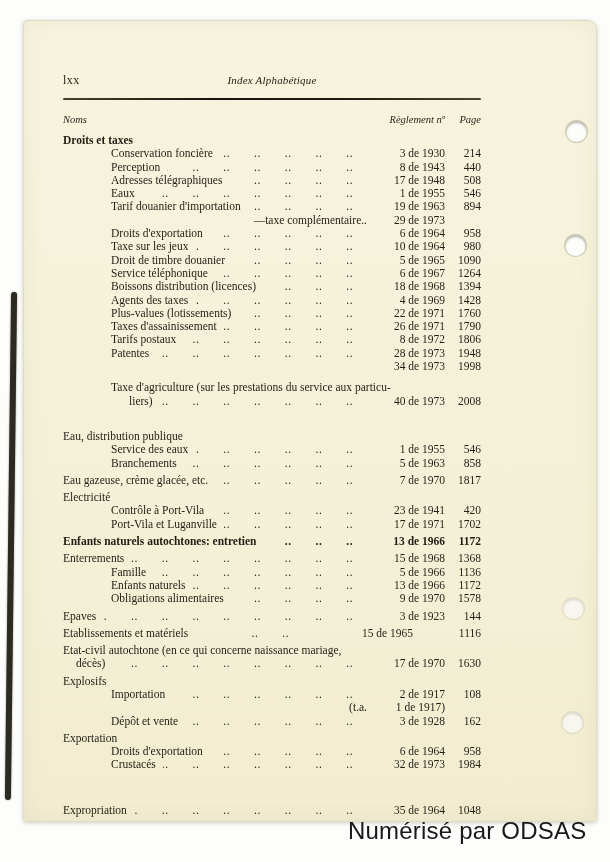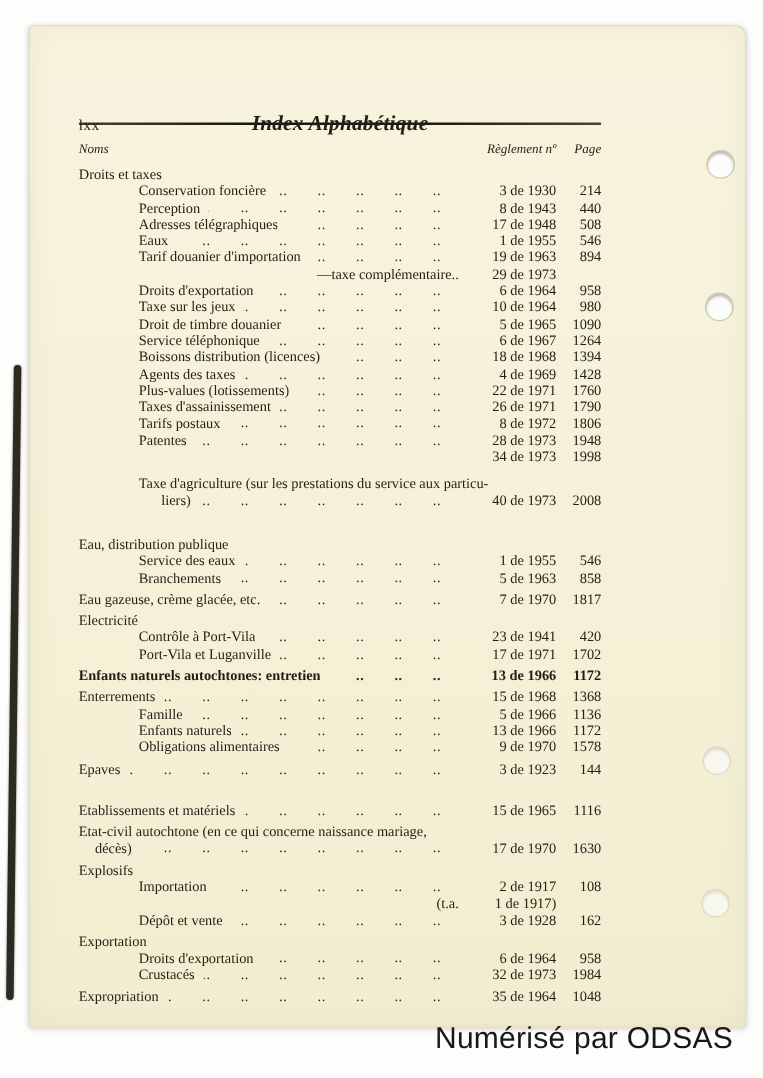--- a/index.html
+++ b/index.html
@@ -24,21 +24,21 @@
     background:linear-gradient(180deg,#f7f3de 0%,#f5f1d8 55%,#f2edd0 100%);
     border-radius:4px 9px 3px 3px;
     border:1px solid #e0dbc2;
     box-shadow:0 1px 4px rgba(90,85,60,.28), inset 0 0 22px rgba(120,110,70,.08);
   }
 
   .content{position:absolute;left:39px;top:52px;width:418px;color:#221d15;}
 
   .pg-head{display:grid;grid-template-columns:1fr auto 1fr;align-items:baseline;font-size:12px;height:16px;text-align:center;}
   .folio{justify-self:start;letter-spacing:.5px;}
-  .ptitle{font-style:italic;font-weight:bold;font-size:17px;letter-spacing:.2px;margin-top:16px;}
+  .ptitle{font-style:italic;font-weight:normal;font-size:11px;letter-spacing:.2px;}
 
   .rule{
     height:2px;margin-top:9px;border-radius:1px;
     background:linear-gradient(90deg,#46402f 0%,#17140d 35%,#211d13 70%,#4a4432 100%);
   }
 
   .colhead{display:flex;align-items:baseline;margin-top:14px;font-style:italic;font-size:10.5px;height:13px;}
   .ch-noms{flex:1;}
   .ch-reg{flex:none;width:84px;text-align:right;}
   .ch-page{flex:none;width:36px;text-align:right;}
@@ -88,21 +88,21 @@
       <div class="rule"></div>
 
       <div class="colhead">
         <span class="ch-noms">Noms</span>
         <span class="ch-reg">Règlement nº</span>
         <span class="ch-page">Page</span>
       </div>
 
       <div class="rows" id="rows">
           <div class="row">
-            <span class="lbl full" style="padding-left: 0px;">Droits et taxes</span>
+            <span class="lbl full" style="padding-left: 0px; font-weight: bold;">Droits et taxes</span>
           </div>
           <div class="row">
             <span class="lbl" style="padding-left: 48px;">Conservation foncière</span>
             <span class="leader">  ..  ..  ..  ..  ..  ..  ..  ..  ..  ..  ..  ..  ..  ..  ..  ..  ..  ..</span>
             <span class="reg">3 de 1930</span>
             <span class="pg">214</span>
           </div>
           <div class="row">
             <span class="lbl" style="padding-left: 48px;">Perception</span>
             <span class="leader">  ..  ..  ..  ..  ..  ..  ..  ..  ..  ..  ..  ..  ..  ..  ..  ..  ..  ..</span>
@@ -272,21 +272,21 @@
             <span class="leader">  ..  ..  ..  ..  ..  ..  ..  ..  ..  ..  ..  ..  ..  ..  ..  ..  ..  ..</span>
             <span class="reg">9 de 1970</span>
             <span class="pg">1578</span>
           </div>
           <div class="row" style="margin-top: 4px;">
             <span class="lbl" style="padding-left: 0px;">Epaves</span>
             <span class="leader">  ..  ..  ..  ..  ..  ..  ..  ..  ..  ..  ..  ..  ..  ..  ..  ..  ..  ..</span>
             <span class="reg">3 de 1923</span>
             <span class="pg">144</span>
           </div>
-          <div class="row" style="margin-top: 20px;">
+          <div class="row" style="margin-top: 4px; gap: 32px;">
             <span class="lbl" style="padding-left: 0px;">Etablissements et matériels</span>
             <span class="leader">  ..  ..  ..  ..  ..  ..  ..  ..  ..  ..  ..  ..  ..  ..  ..  ..  ..  ..</span>
             <span class="reg">15 de 1965</span>
             <span class="pg">1116</span>
           </div>
           <div class="row" style="margin-top: 4px;">
             <span class="lbl full" style="padding-left: 0px;">Etat-civil autochtone (en ce qui concerne naissance mariage,</span>
           </div>
           <div class="row">
             <span class="lbl" style="padding-left: 13px;">décès)</span>
@@ -324,21 +324,21 @@
             <span class="reg">6 de 1964</span>
             <span class="pg">958</span>
           </div>
           <div class="row">
             <span class="lbl" style="padding-left: 48px;">Crustacés</span>
             <span class="leader">  ..  ..  ..  ..  ..  ..  ..  ..  ..  ..  ..  ..  ..  ..  ..  ..  ..  ..</span>
             <span class="reg">32 de 1973</span>
             <span class="pg">1984</span>
           </div>
           <div class="row" style="margin-top: 4px;">
-            <span class="lbl" style="padding-left: 0px;">Expropriation</span>
+            <span class="lbl" style="padding-left: 0px; margin-top: 28px;">Expropriation</span>
             <span class="leader">  ..  ..  ..  ..  ..  ..  ..  ..  ..  ..  ..  ..  ..  ..  ..  ..  ..  ..</span>
             <span class="reg">35 de 1964</span>
             <span class="pg">1048</span>
           </div>
         </div>
 
     </div>
   </div>
 
   <div id="holes">

